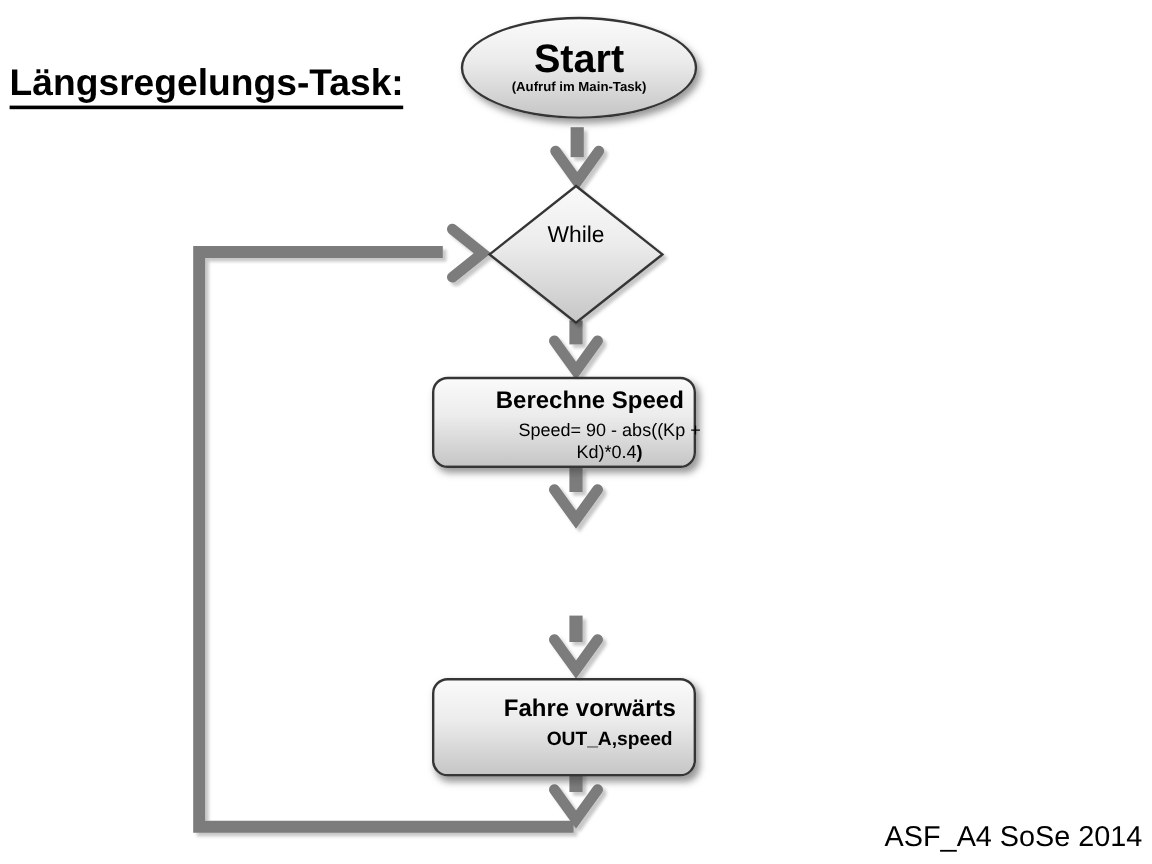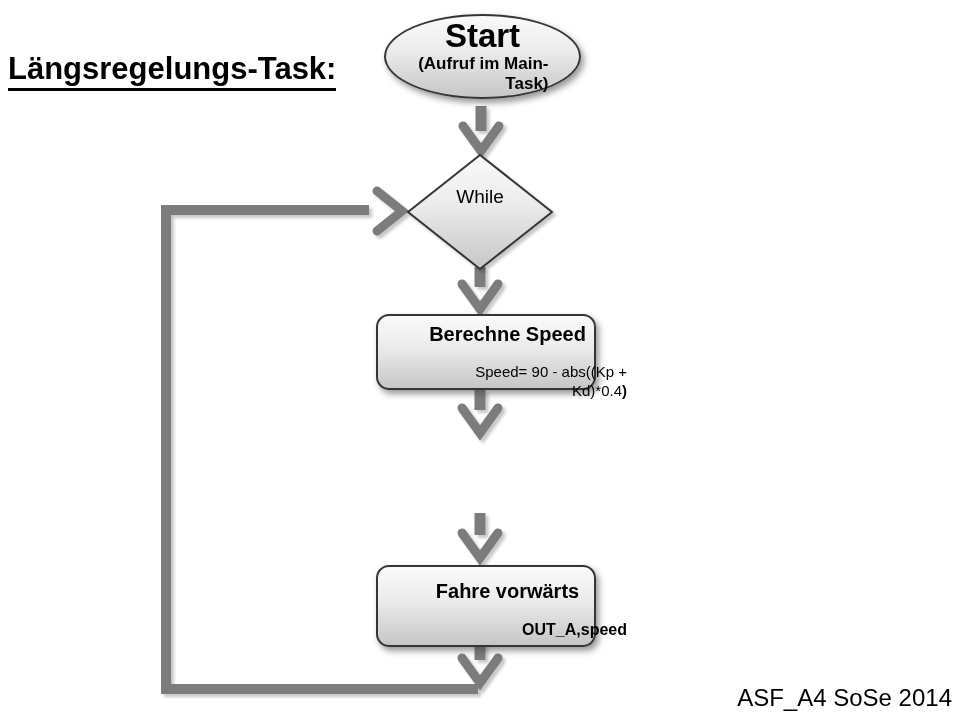--- a/index.html
+++ b/index.html
@@ -21,33 +21,33 @@
     background:linear-gradient(to bottom, #fafafa 0%, #ececec 42%, #c6c6c6 100%);
     box-shadow:3px 4px 6px rgba(70,70,70,0.55);
     text-align:center;
   }
   .start-node {
     left:384px; top:14px; width:197px; height:85px;
     border-radius:50%;
     display:flex; flex-direction:column; align-items:center; justify-content:center;
   }
   .start-label { font-size:33px; font-weight:bold; line-height:1.0; }
-  .start-sub   { font-size:17px; font-weight:bold; line-height:1.2; width:132px; margin-top:2px;text-align:right; }
+  .start-sub   { font-size:11px; font-weight:bold; line-height:1.2; width:132px; margin-top:2px; }
 
   .decision-text {
     position:absolute; left:408px; top:183px; width:144px;
     text-align:center; font-size:19px; line-height:1.5;
   }
 
-  .process { left:376px; width:220px; border-radius:13px;padding-left:43px; }
+  .process { left:360px; width:220px; border-radius:13px;padding-left:43px; }
   .process-1 { top:314px; height:76px; padding-top:6px; }
   .process-2 { top:440px; height:74px; display:flex; align-items:center; justify-content:center; }
   .process-3 { top:565px; height:82px; padding-top:12px; }
   .box-title { font-size:20px; font-weight:bold; line-height:1.25; }
-  .box-sub   { font-size:15px; line-height:1.25; margin:16px auto 0; width:206px;text-align:right; }
+  .box-sub   { font-size:15px; line-height:1.25; margin:3px auto 0; width:206px; }
   .suffix-bold { font-weight:bold; }
   .process-3 .box-sub { font-weight:bold; font-size:16px; }
 
   .footer {
     position:absolute; right:8px; bottom:8px;
     font-size:24px; line-height:1.15; white-space:nowrap;
   }
 </style>
 </head>
 <body>

